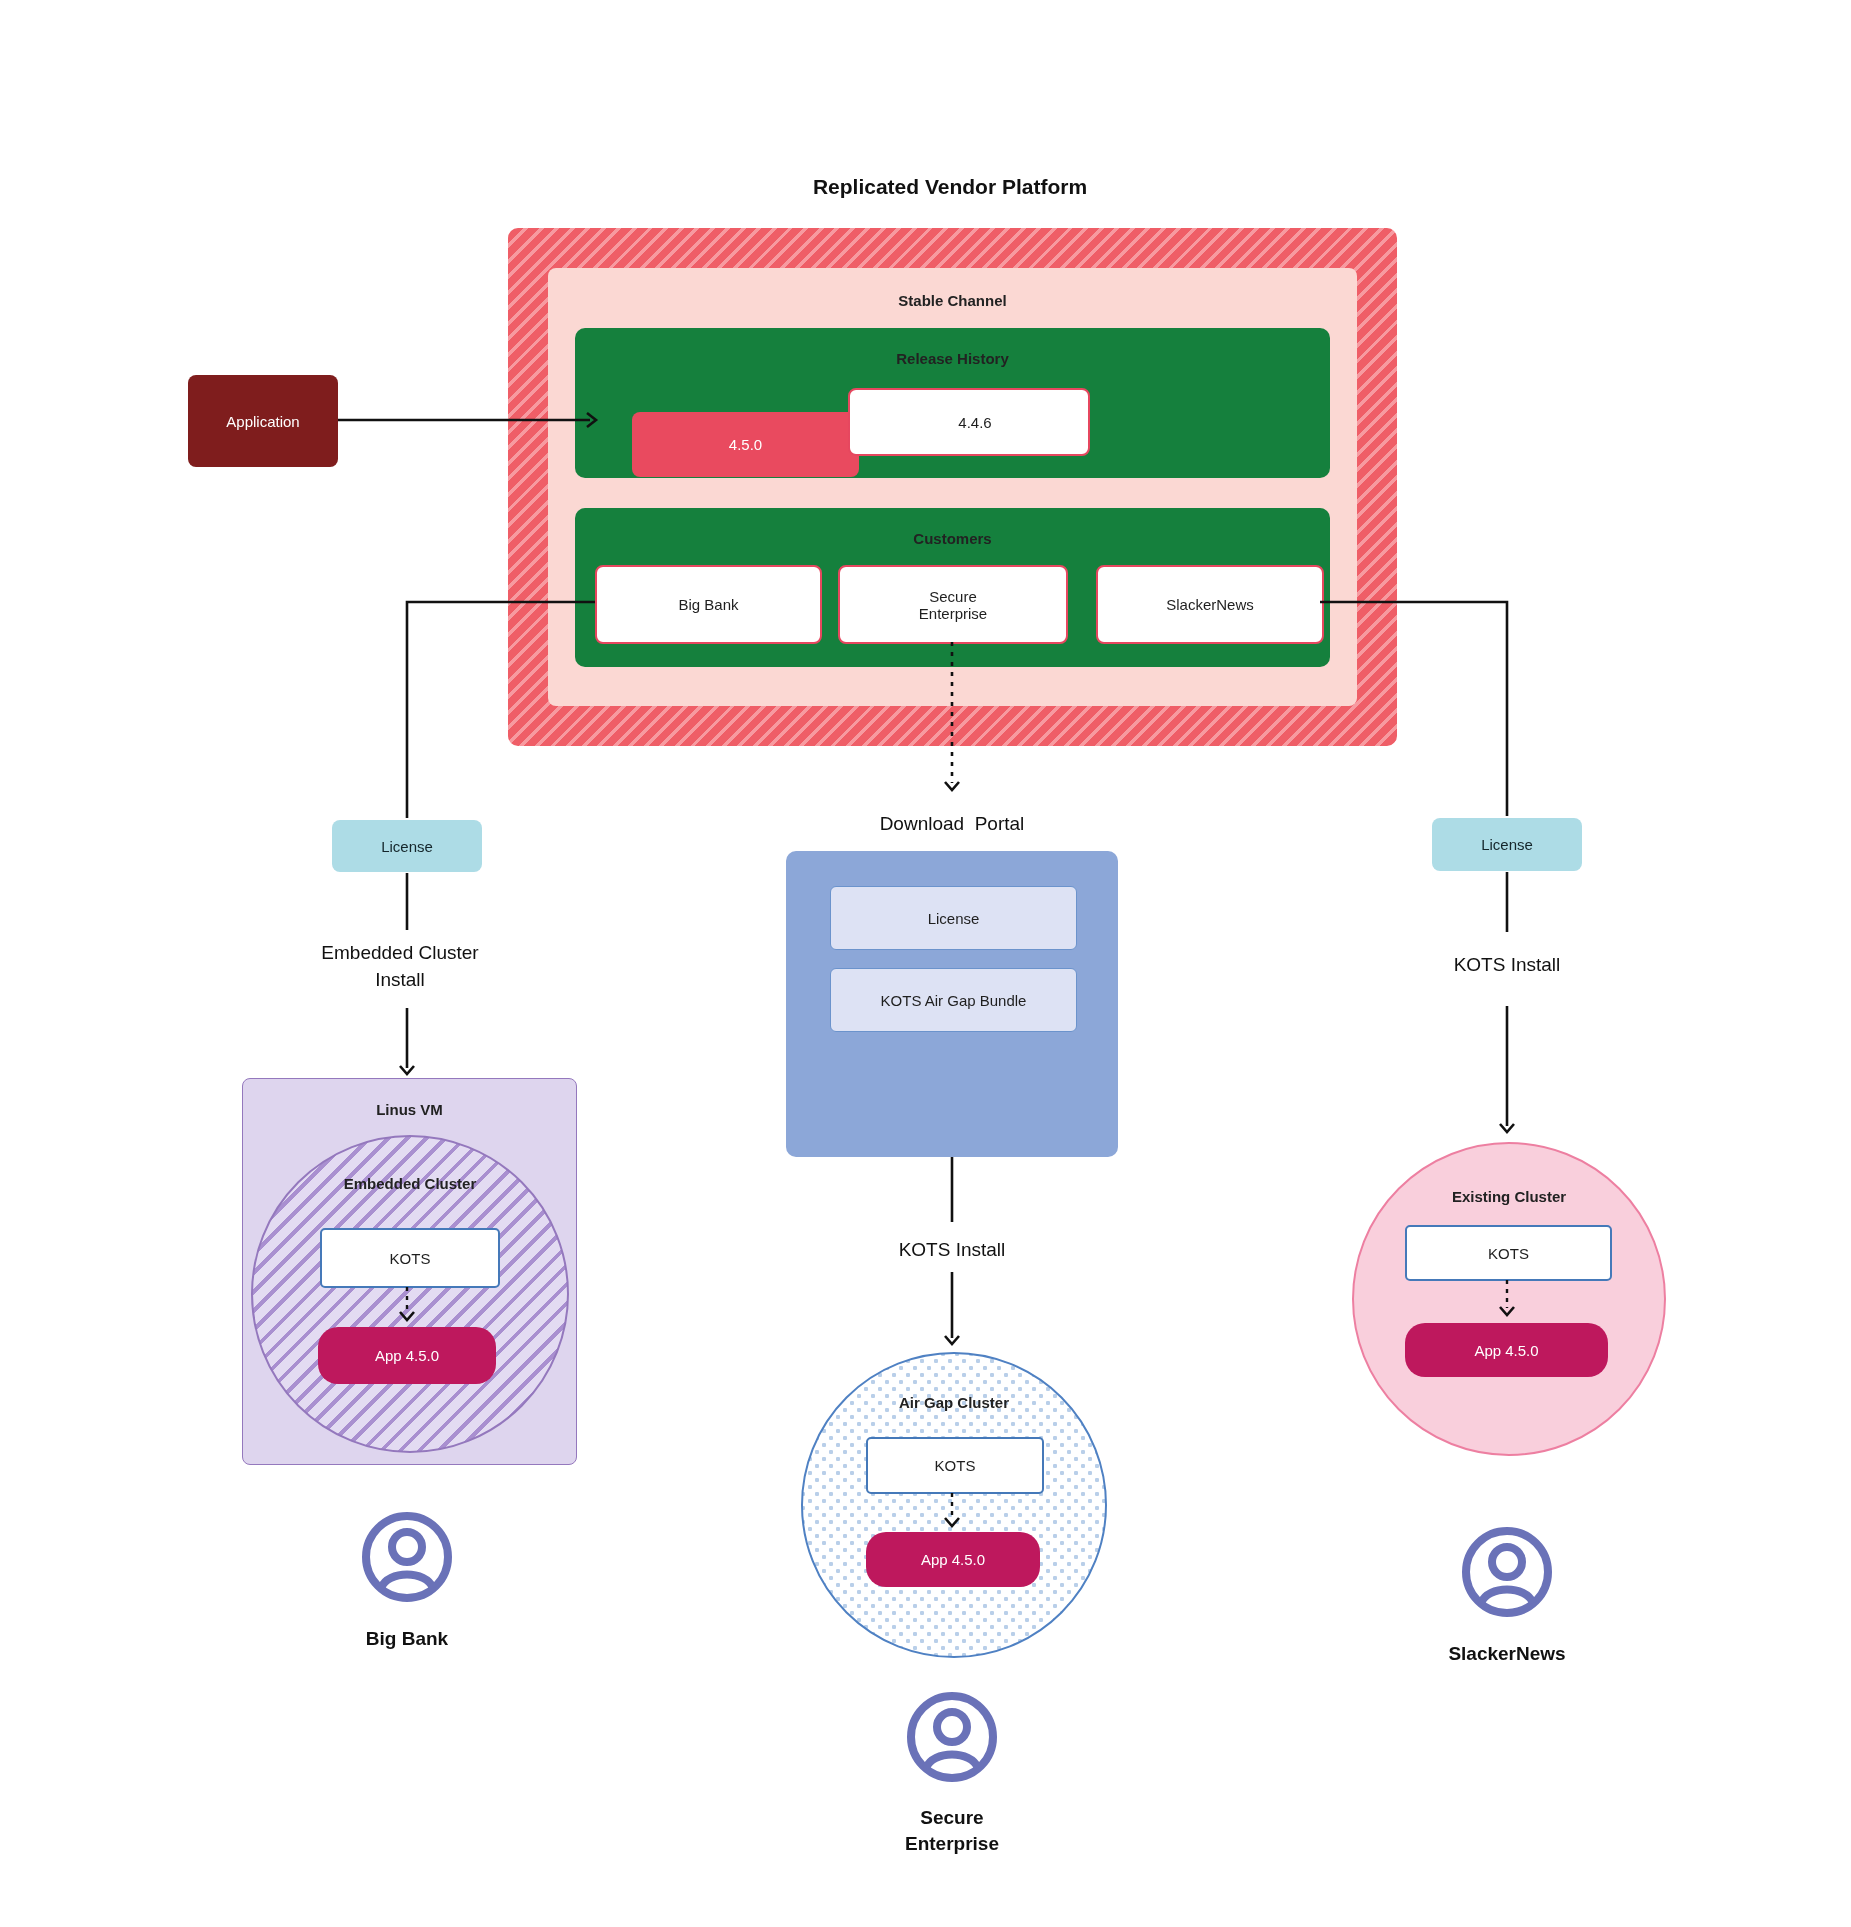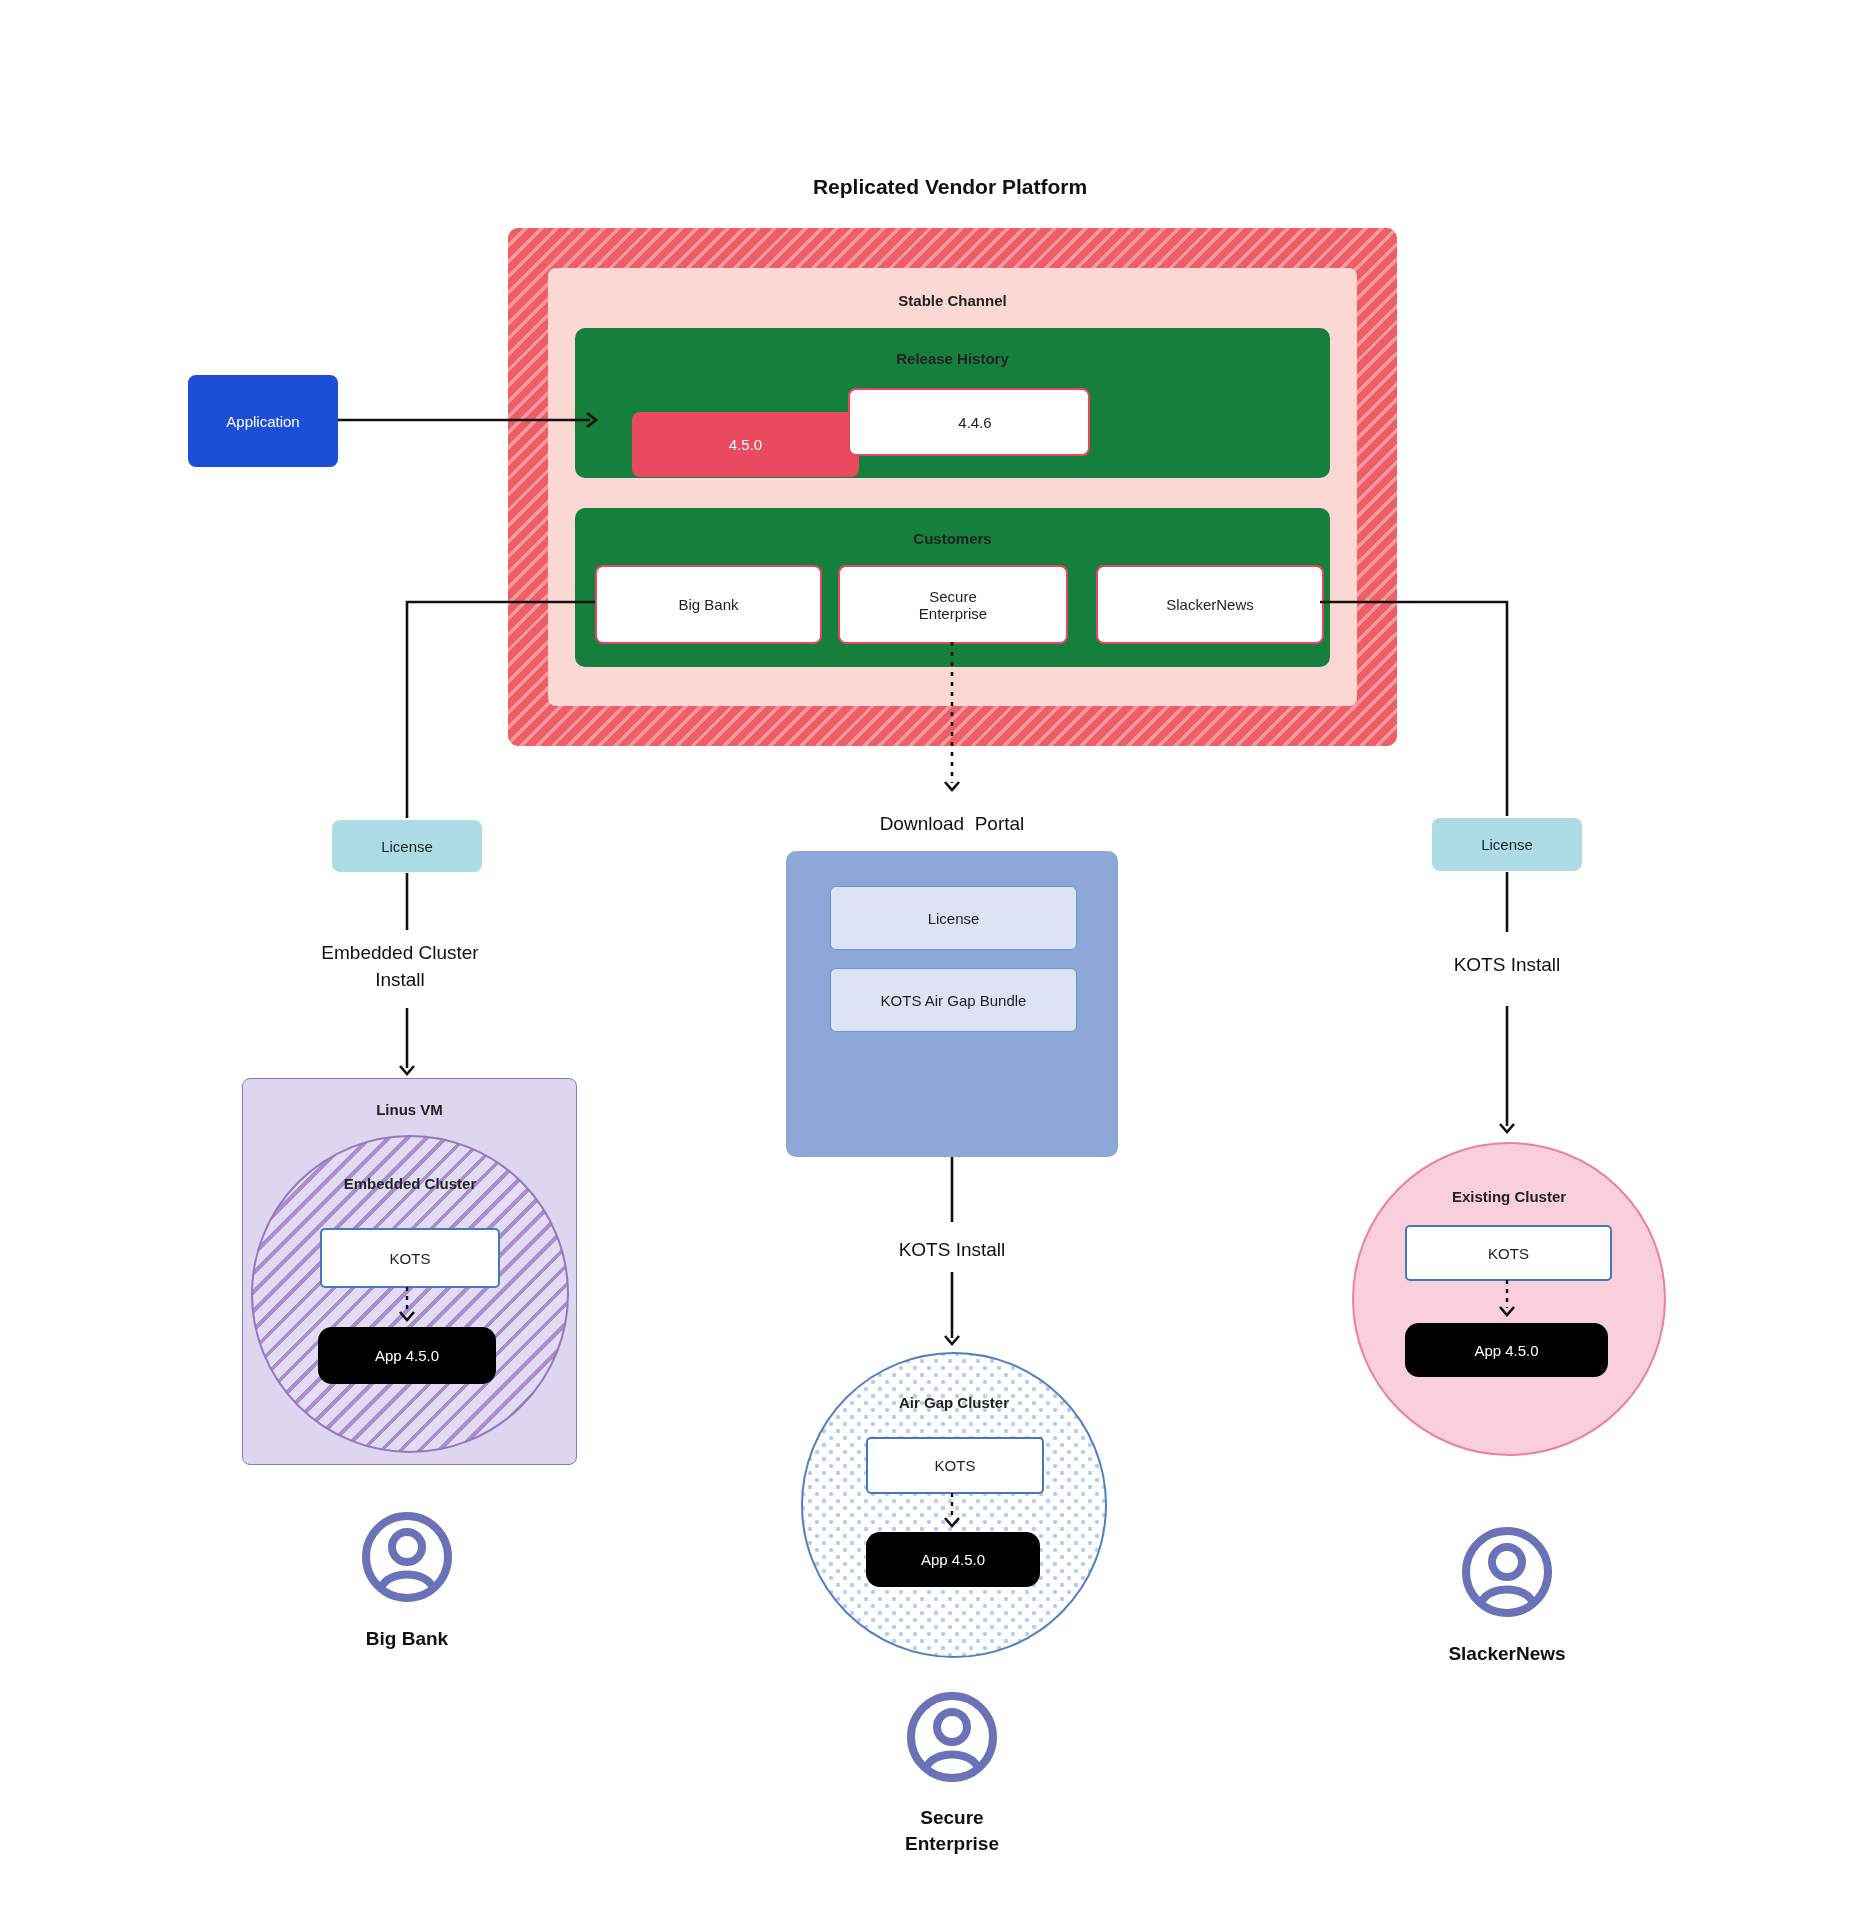--- a/index.html
+++ b/index.html
@@ -13,32 +13,32 @@
   .diagram-title{font-size:21px;font-weight:700;color:#111;}
   
   .hatch-red{
     background:repeating-linear-gradient(135deg,#f79aa0 0 3.5px,#ef5e67 3.5px 11px);
     border-radius:10px;
   }
   .channel{background:#fbd8d3;border-radius:8px;}
   .salmon{background:#15803d;border-radius:10px;}
   .rel-current{background:#e94a5f;color:#ffffff;border-radius:8px;font-size:15px;}
   .box-white-red{background:#ffffff;border:2px solid #e6475f;border-radius:8px;font-size:15px;color:#1f1f1f;}
-  .app-box{background:#1d4ed8;color:#ffffff;border-radius:8px;font-size:15px;}
+  .app-box{background:#7f1d1d;color:#ffffff;border-radius:8px;font-size:15px;}
   .teal{background:#addce6;border-radius:8px;font-size:15px;color:#15262b;}
   .flow-label{font-size:19px;font-weight:400;color:#111;line-height:27px;}
   .user-label{font-size:19px;font-weight:700;color:#111;line-height:26px;}
   
   .vm-box{background:#ded5ee;border:1.5px solid #9478bd;border-radius:8px;}
   .hatch-purple{
     background:repeating-linear-gradient(135deg,#a98fd0 0 4px,#e3dbf2 4px 13.5px);
     border:2px solid #9478bd;border-radius:50%;
   }
   .box-white-blue{background:#ffffff;border:2px solid #4579b9;border-radius:5px;font-size:15px;color:#1f1f1f;}
-  .box-app-blue{background:#000000;color:#ffffff;border-radius:14px;font-size:15px;}
+  .box-app-blue{background:#be185d;color:#ffffff;border-radius:20px;font-size:15px;}
   
   .portal{background:#8ca7d8;border-radius:10px;}
   .portal-item{background:#dde2f4;border:1.5px solid #6b93cc;border-radius:6px;font-size:15px;color:#1f1f1f;}
   .dot-circle{
     background-color:#ffffff;
     background-image:radial-gradient(circle,#b9cfe9 2px,rgba(0,0,0,0) 2.4px),
                      radial-gradient(circle,#b9cfe9 2px,rgba(0,0,0,0) 2.4px);
     background-size:14px 14px;background-position:0 0,7px 7px;
     border:2px solid #4f81c3;border-radius:50%;
   }

